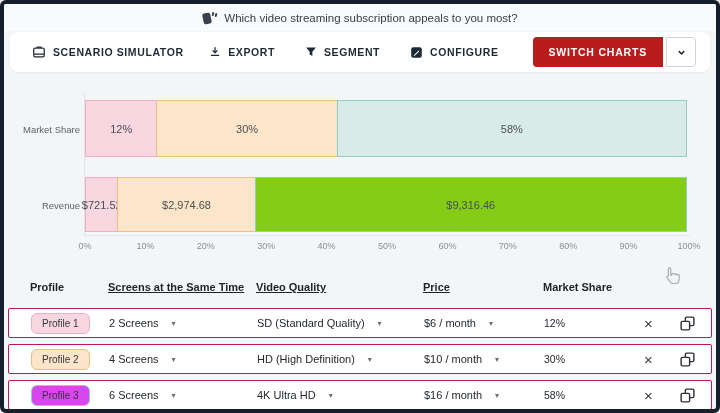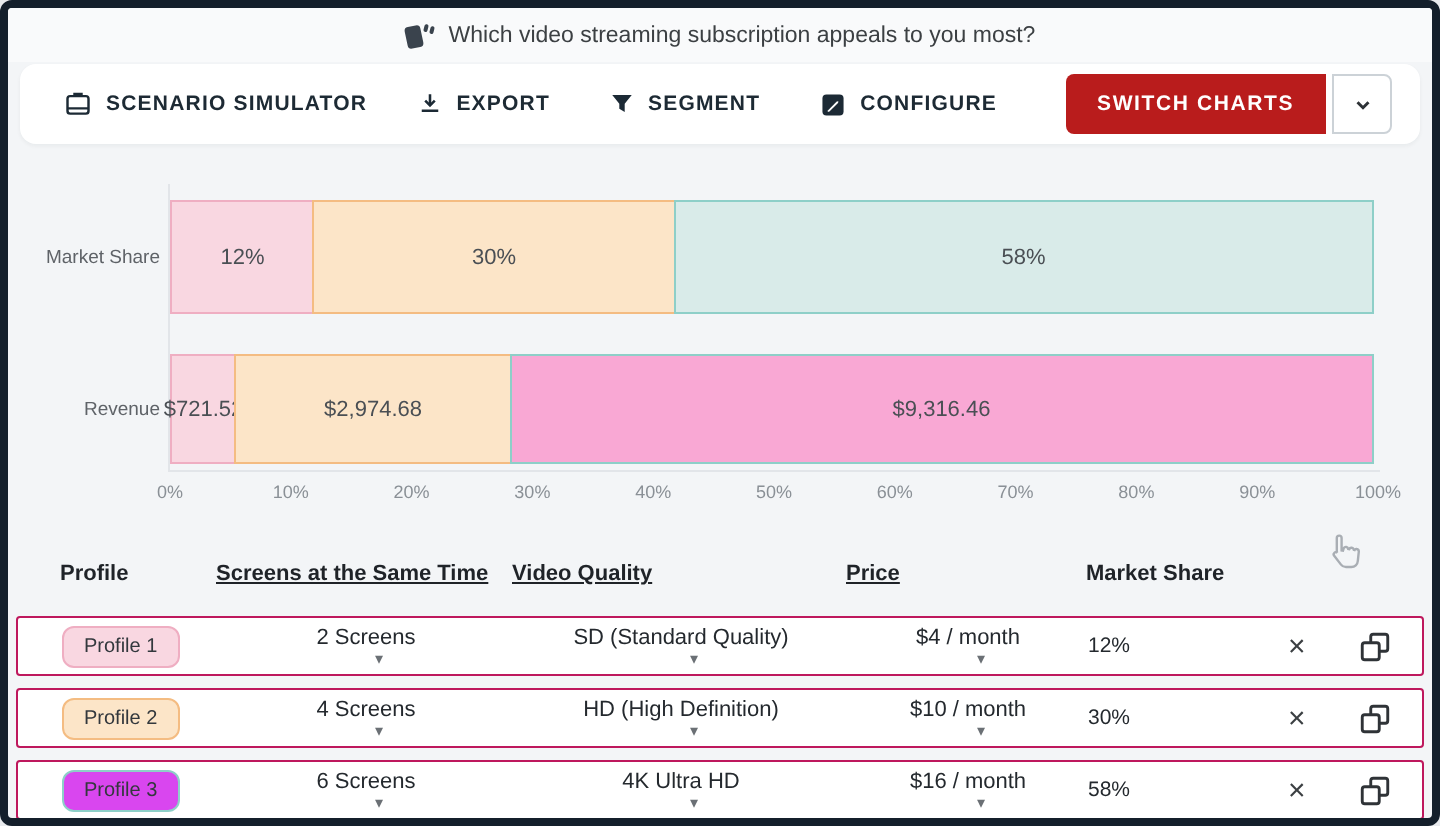--- a/index.html
+++ b/index.html
@@ -77,21 +77,21 @@
   .th.u { text-decoration:underline; }
   .tbody { position:absolute; top:304px; left:4px; right:4px; }
   .trow {
     background:#fff; height:30px; margin-bottom:6px;
     border:1px solid #be185d; border-radius:2px;
   }
   .badge {
     display:inline-block; padding:4px 10px; border-radius:6px;
     font-size:10px; color:#33383d; border:1px solid; cursor:pointer;
   }
-  .cell { font-size:11px; color:#24292e; display:flex; align-items:center;flex-direction:column; }
+  .cell { font-size:11px; color:#24292e; display:flex; align-items:center; }
   .dd { cursor:pointer; }
   .caret { font-size:8px; color:#6b7075; margin-left:13px; }
   .ms-val { font-size:10.5px; color:#24292e; }
   .xbtn {
     background:none; border:none; font-size:15px; color:#3c4043;
     cursor:pointer; line-height:1; padding:2px; font-family:inherit;
   }
   .copybtn { background:none; border:none; cursor:pointer; padding:1px; display:flex; }
 
   .cursor-hand { position:absolute; left:660px; top:262px; pointer-events:none; }
@@ -168,21 +168,21 @@
           </div>
         </div>
         <div class="row-label" style="top: 124.5px;">Market Share</div>
         <div class="crow" style="top: 173px; height: 55px;">
           <div class="seg" style="width: 5.54475%; background: rgb(249, 215, 225); border-color: rgb(239, 174, 194);">
             <span class="seg-label">$721.52</span>
           </div>
           <div class="seg" style="width: 22.8599%; background: rgb(252, 229, 200); border-color: rgb(244, 188, 130);">
             <span class="seg-label">$2,974.68</span>
           </div>
-          <div class="seg" style="width: 71.5954%; background: #f9a8d4; border-color: rgb(142, 207, 200);">
+          <div class="seg" style="width: 71.5954%; background: #84cc16; border-color: rgb(142, 207, 200);">
             <span class="seg-label">$9,316.46</span>
           </div>
         </div>
         <div class="row-label" style="top: 200.5px;">Revenue</div>
       </div>
     <div class="ticks" id="x-ticks">
         <span class="tick" style="left: 0%;">0%</span>
         <span class="tick" style="left: 10%;">10%</span>
         <span class="tick" style="left: 20%;">20%</span>
         <span class="tick" style="left: 30%;">30%</span>
@@ -208,21 +208,21 @@
           <div><span class="badge" style="background: rgb(249, 215, 225); border-color: rgb(239, 174, 194);">Profile 1</span></div>
           <div class="cell dd">
             <span>2 Screens</span>
             <span class="caret">▾</span>
           </div>
           <div class="cell dd">
             <span>SD (Standard Quality)</span>
             <span class="caret">▾</span>
           </div>
           <div class="cell dd">
-            <span>$4 / month</span>
+            <span>$6 / month</span>
             <span class="caret">▾</span>
           </div>
           <div class="ms-val">12%</div>
           <div><button class="xbtn">×</button></div>
           <div>
             <button class="copybtn">
               <svg viewBox="0 0 20 20" width="17" height="17" fill="none" stroke="#2f3337" stroke-width="1.7">
                 <rect x="7.5" y="2.5" width="10" height="10" rx="1.5"></rect>
                 <rect x="2.5" y="7.5" width="10" height="10" rx="1.5" fill="#fff"></rect>
               </svg>

